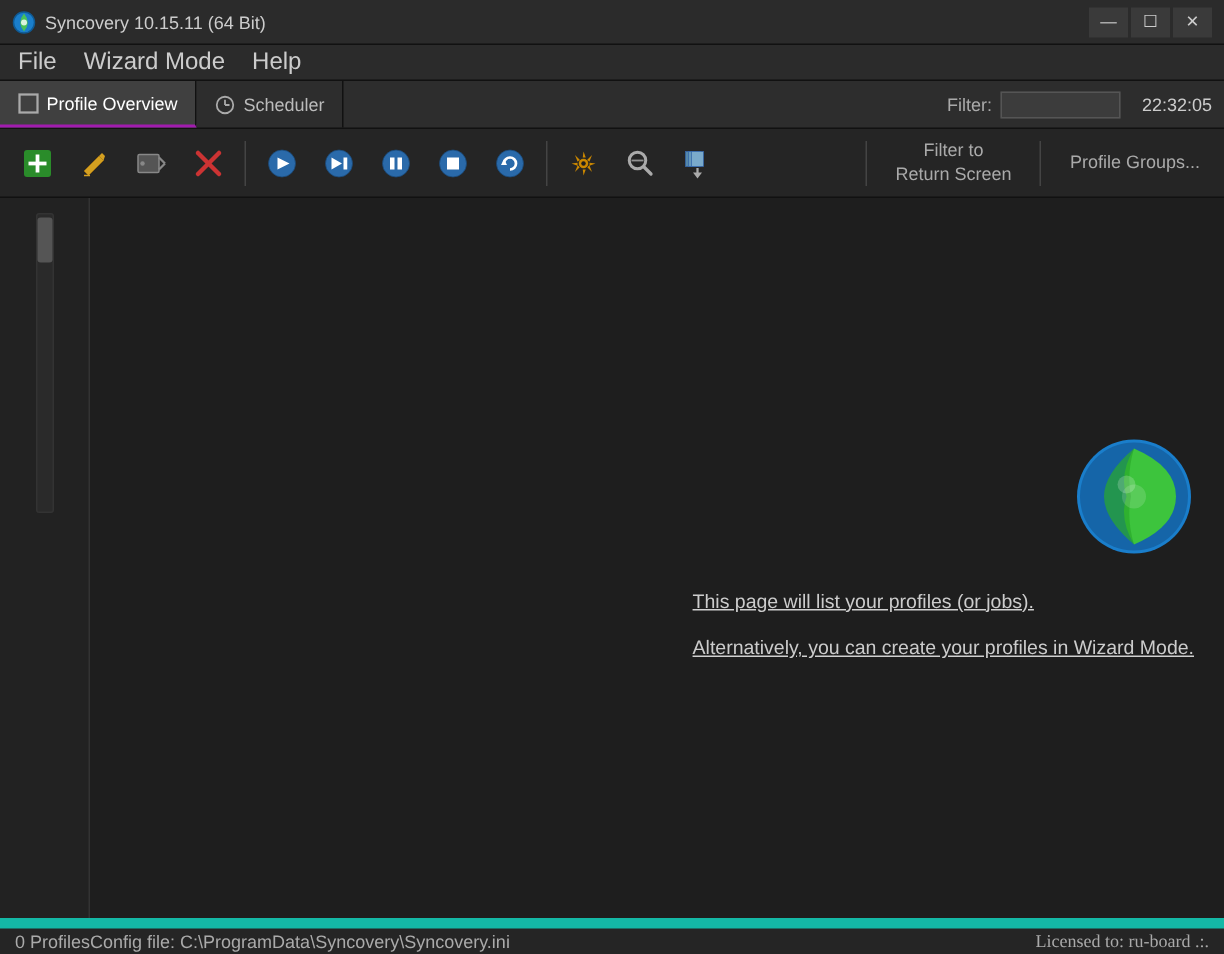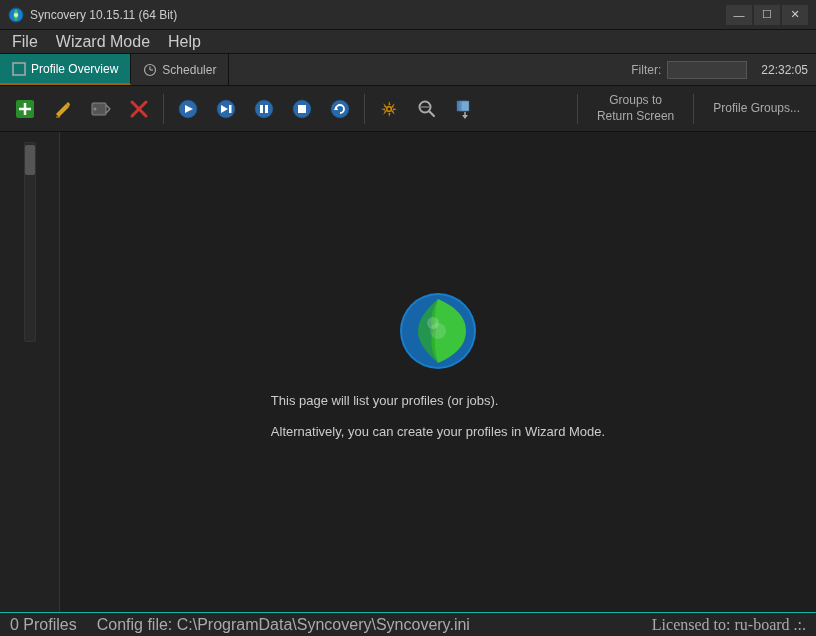--- a/index.html
+++ b/index.html
@@ -82,23 +82,23 @@
       display: flex;
       align-items: center;
       gap: 5px;
       padding: 0 12px;
       cursor: pointer;
       font-size: 12px;
       color: #bbb;
       border-right: 1px solid #111;
     }
     .tab.active {
-      background: #0f766e;
+      background: #404040;
       color: #fff;
-      border-bottom: 2px solid #a16207;
+      border-bottom: 2px solid #a21caf;
     }
     #filter-area {
       margin-left: auto;
       display: flex;
       align-items: center;
       gap: 6px;
       padding-right: 8px;
     }
     #filter-label {
       font-size: 12px;
@@ -194,23 +194,24 @@
       background: #555;
       border-radius: 2px;
       position: absolute;
       top: 2px;
       left: 0;
     }
     #center-content {
       flex: 1;
       display: flex;
       flex-direction: column;
-      align-items: center;
+      align-items: flex-end;
       justify-content: center;
       padding: 20px;
+      text-decoration: underline;
     }
     #welcome-logo {
       margin-bottom: 20px;
     }
     .syncovery-logo {
       width: 80px;
       height: 80px;
     }
     #welcome-text {
       max-width: 500px;
@@ -222,24 +223,23 @@
       line-height: 1.5;
     }
 
     
     #status-bar {
       background: #252525;
       height: 24px;
       display: flex;
       align-items: center;
       padding: 0 10px;
-      border-top: 1px solid #14b8a6;
-      font-size: 16px;
+      border-top: 7px solid #14b8a6;
+      font-size: 12px;
       color: #aaa;
-      gap: 20px;
     }
     #status-right {
       margin-left: auto;
       font-family: Liberation Serif, serif;
     }
 
     
     svg { display: block; }
   </style>
 </head>
@@ -391,21 +391,21 @@
       <rect x="5" y="3" width="8" height="10" fill="#6699bb" stroke="#3366aa" stroke-width="0.5"></rect>
       <rect x="7" y="3" width="8" height="10" fill="#7aaacb" stroke="#3366aa" stroke-width="0.5"></rect>
       <line x1="11" y1="14" x2="11" y2="19" stroke="#aaa" stroke-width="1.5"></line>
       <polygon points="8,17 11,21 14,17" fill="#aaa"></polygon>
     </svg>
   </button>
 
   <div id="toolbar-right">
     <div class="toolbar-separator"></div>
     <button class="toolbar-text-btn">
-      <span>Groups to</span><br>
+      <span>Filter to</span><br>
       <span>Return Screen</span>
     </button>
     <div class="toolbar-separator"></div>
     <button class="toolbar-text-btn">Profile Groups...</button>
   </div>
 </div>
 
 <div id="main-content">
   <div id="left-panel">
     <div id="scrollbar-placeholder">

